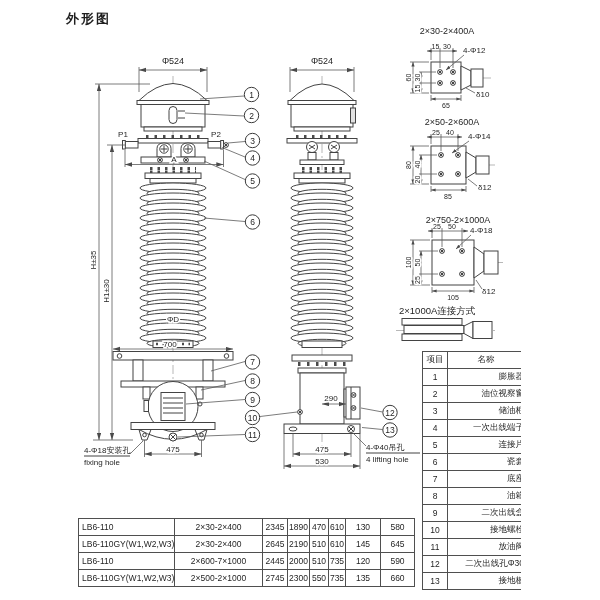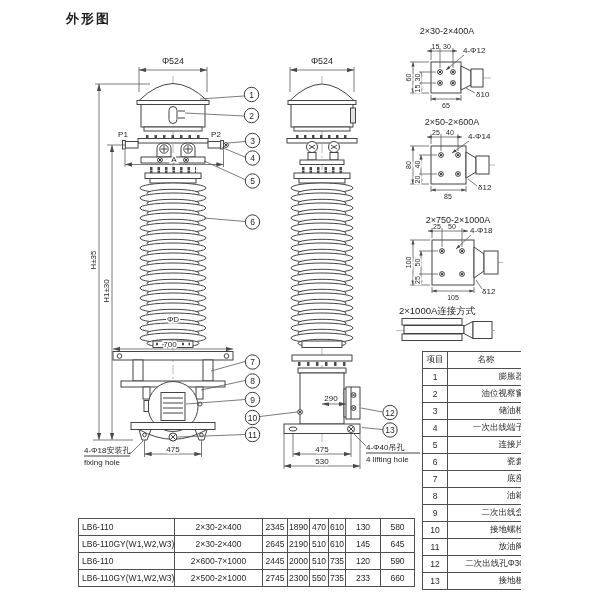--- a/index.html
+++ b/index.html
@@ -553,19 +553,19 @@
       <td>120</td>
       <td>590</td>
     </tr>
     <tr>
       <td class="model">LB6-110GY(W1,W2,W3)</td>
       <td>2×500-2×1000</td>
       <td>2745</td>
       <td>2300</td>
       <td>550</td>
       <td>735</td>
-      <td>233</td>
+      <td>135</td>
       <td>660</td>
     </tr>
   </tbody>
     </table>
 
 </div>
 
 </body></html>

